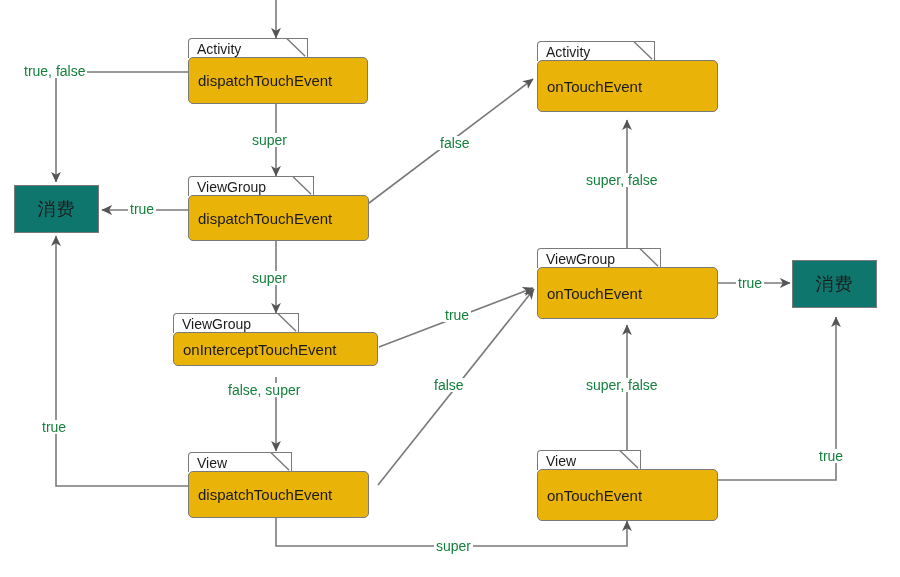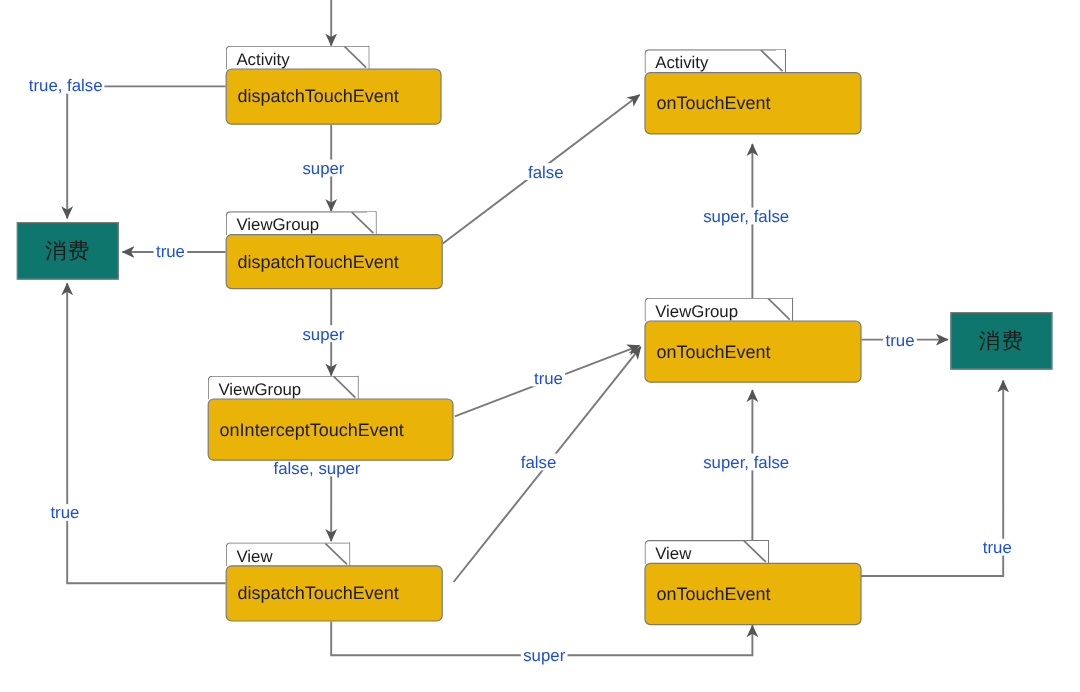--- a/index.html
+++ b/index.html
@@ -87,21 +87,21 @@
   }
   .plain-box-label {
     font-size: 18px;
     color: #1b1b1b;
     letter-spacing: 1px;
     line-height: 1;
   }
   .edge-label {
     position: absolute;
     font-size: 14px;
-    color: #1d4ed8;
+    color: #15803d;
     background: #ffffff;
     white-space: nowrap;
     line-height: 1;
     padding: 0 2px;
   }
 </style>
 </head>
 <body>
 
 <div id="diagram-root">
@@ -199,21 +199,21 @@
     </div>
   </div>
 
   <div class="node" style="left:173px; top:313px; width:205px; height:65px;">
     <div class="folder-tab" style="width:126px; height:20px;">
       <span class="folder-tab-label">ViewGroup</span>
       <svg class="folder-tab-slant" viewBox="0 0 22 21" width="22" height="21">
         <path d="M 0 0.8 L 20 20.2" fill="none" stroke="#7a7a7a" stroke-width="1.6"></path>
       </svg>
     </div>
-    <div class="folder-body" style="top:19px; width:205px; height:52px;">
+    <div class="folder-body" style="top:19px; width:205px; height:34px;">
       <span class="folder-body-label">onInterceptTouchEvent</span>
     </div>
   </div>
 
   <div class="node" style="left:188px; top:452px; width:181px; height:66px;">
     <div class="folder-tab" style="width:104px; height:20px;">
       <span class="folder-tab-label">View</span>
       <svg class="folder-tab-slant" viewBox="0 0 22 21" width="22" height="21">
         <path d="M 0 0.8 L 20 20.2" fill="none" stroke="#7a7a7a" stroke-width="1.6"></path>
       </svg>

